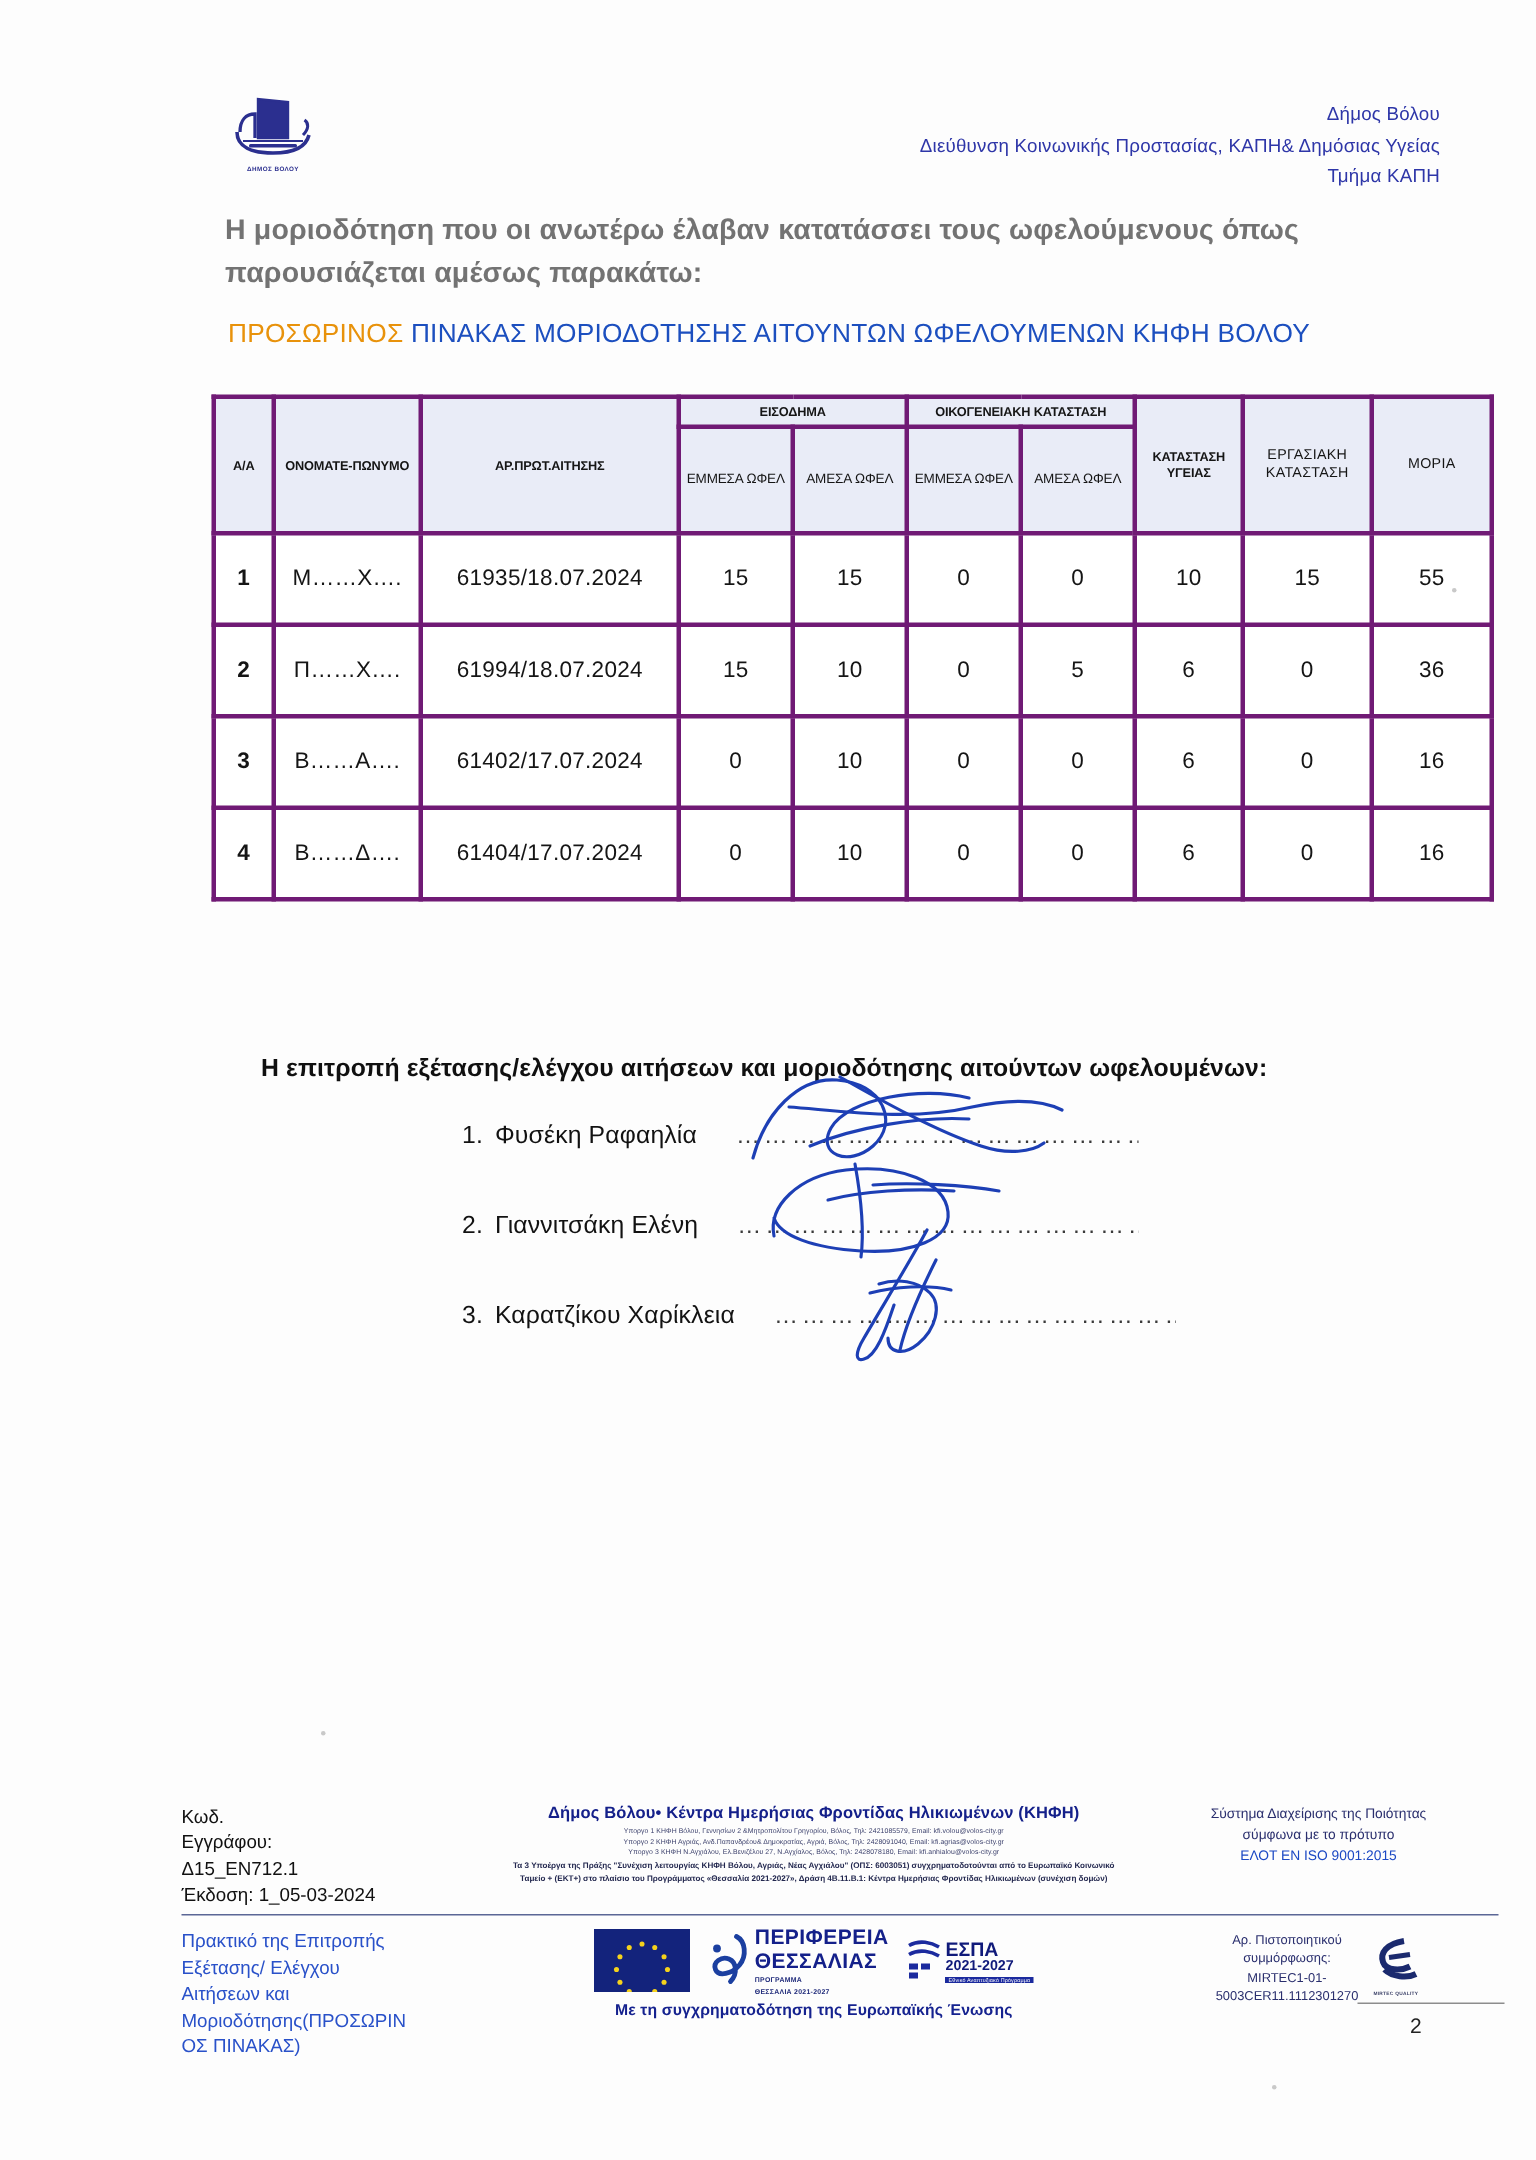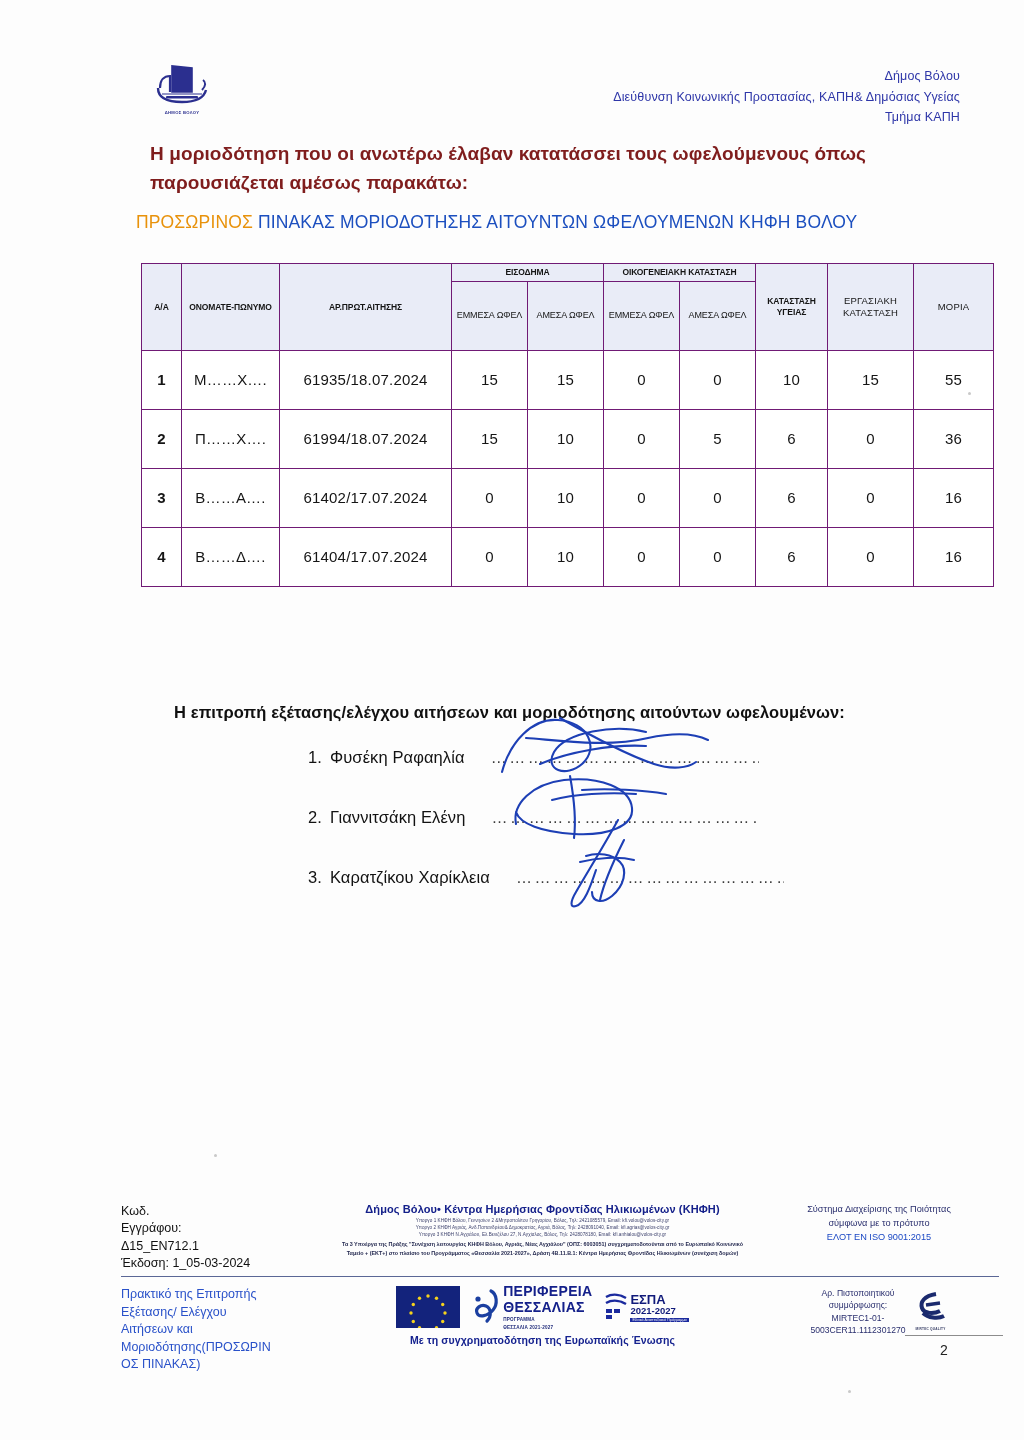--- a/index.html
+++ b/index.html
@@ -59,27 +59,27 @@
 
   
   .intro {
     position: absolute;
     top: 140px;
     left: 150px;
     width: 800px;
     font-size: 19px;
     font-weight: bold;
     line-height: 1.5;
-    color: #7f1d1d;
+    color: #737373;
     letter-spacing: .1px;
   }
   .table-title {
     position: absolute;
     top: 212px;
-    left: 136px;
+    left: 152px;
     width: 820px;
     font-size: 17.5px;
     color: #1c4fbf;
     letter-spacing: .15px;
     white-space: nowrap;
   }
   .table-title .prov {
     color: #e8920b;
   }
 
@@ -89,21 +89,21 @@
     top: 263px;
     left: 141px;
     width: 818px;
   }
   table.moria {
     border-collapse: collapse;
     width: 818px;
     table-layout: fixed;
   }
   table.moria th, table.moria td {
-    border: 1px solid #701a75;
+    border: 3px solid #701a75;
     text-align: center;
     vertical-align: middle;
     color: #151515;
   }
   table.moria thead th {
     background: #e9ecf7;
     font-size: 8.5px;
     font-weight: bold;
     line-height: 1.25;
     letter-spacing: -.1px;

